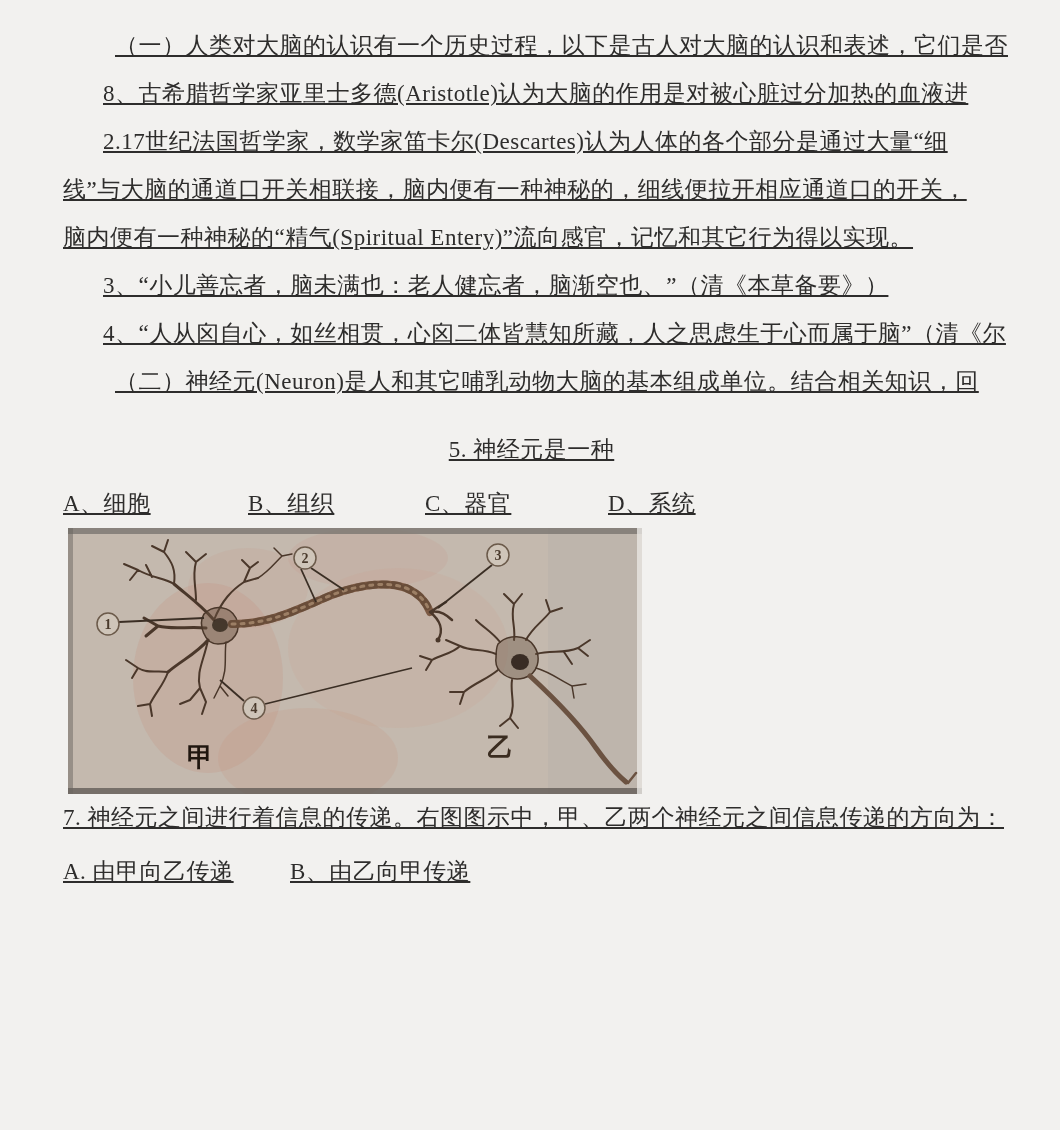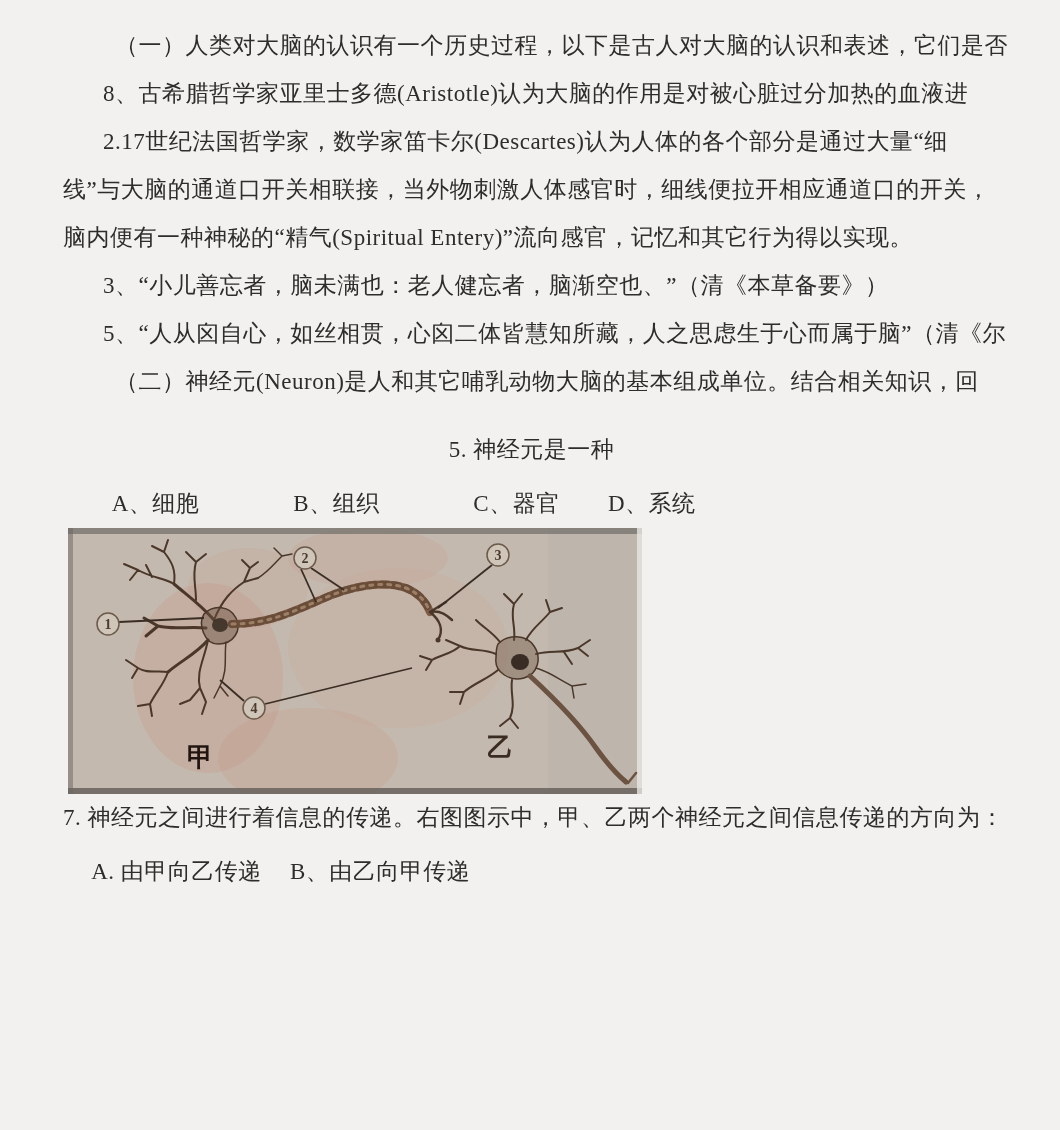--- a/index.html
+++ b/index.html
@@ -9,58 +9,59 @@
     font-family:"Liberation Serif","DejaVu Serif",serif;
   }
   .page{
     position:relative;
     width:1060px;height:1130px;
     background:#f2f1ef;
     box-sizing:border-box;
     padding:22px 60px 0 63px;
     overflow:hidden;
     color:#2e2d2c;
+    text-decoration:underline;
   }
   .ln{
     height:48px;line-height:48px;
     font-size:23px;
     white-space:nowrap;
     letter-spacing:0.5px;
   }
   .ind-num{padding-left:40px;}
   .ind-sec{padding-left:52px;}
   .faint{color:#c8b9a8;}
   .q5-stem{margin-top:20px;text-align:center;}
-  .opts{display:flex;margin-top:6px;text-align:center;}
+  .opts{display:flex;margin-top:6px;}
   .opts span{display:inline-block;}
   .q5-opts span:nth-child(1){width:185px;}
   .q5-opts span:nth-child(2){width:177px;}
   .q5-opts span:nth-child(3){width:183px;}
   .q7-opts span:nth-child(1){width:227px;}
   .figure-wrap{
     width:574px;height:266px;margin-left:5px;
   }
   .figure-wrap svg{display:block;}
 </style>
 </head>
 <body>
 
 <div class="page">
 
   <div class="ln ind-sec">（一）人类对大脑的认识有一个历史过程，以下是古人对大脑的认识和表述，它们是否</div>
 
   <div class="ln ind-num">8、古希腊哲学家亚里士多德(Aristotle)认为大脑的作用是对被心脏过分加热的血液进</div>
 
   <div class="ln ind-num">2.17世纪法国哲学家，数学家笛卡尔(Descartes)认为人体的各个部分是通过大量“细</div>
-  <div class="ln">线”与大脑的通道口开关相联接，当外物刺激人体感官时，细线便拉开相应通道口的开关，</div>
+  <div class="ln">线”与大脑的通道口开关相联接，脑内便有一种神秘的，细线便拉开相应通道口的开关，</div>
   <div class="ln">脑内便有一种神秘的“精气(Spiritual Entery)”流向感官，记忆和其它行为得以实现。</div>
 
   <div class="ln ind-num">3、“小儿善忘者，脑未满也：老人健忘者，脑渐空也、”（清《本草备要》）</div>
 
-  <div class="ln ind-num">5、“人从囟自心，如丝相贯，心囟二体皆慧知所藏，人之思虑生于心而属于脑”（清《尔</div>
+  <div class="ln ind-num">4、“人从囟自心，如丝相贯，心囟二体皆慧知所藏，人之思虑生于心而属于脑”（清《尔</div>
 
   <div class="ln ind-sec">（二）神经元(Neuron)是人和其它哺乳动物大脑的基本组成单位。结合相关知识，回</div>
 
   <div class="ln q5-stem">5. 神经元是一种</div>
   <div class="ln opts q5-opts">
     <span>A、细胞</span>
     <span>B、组织</span>
     <span>C、器官</span>
     <span>D、系统</span>
   </div>

